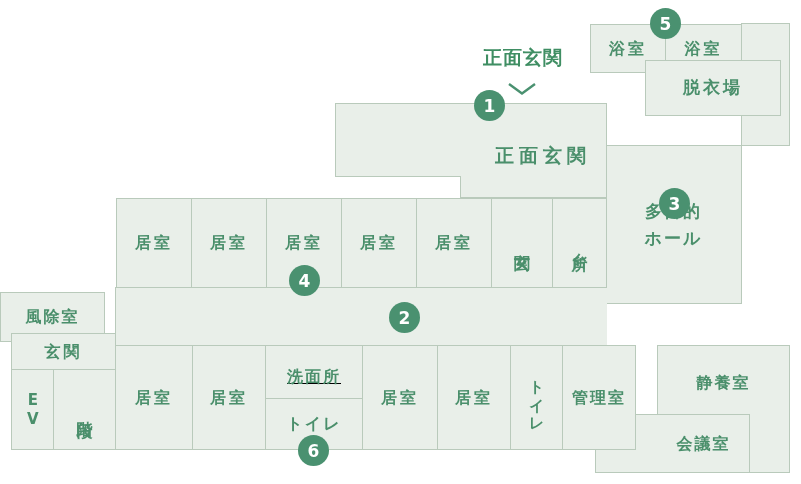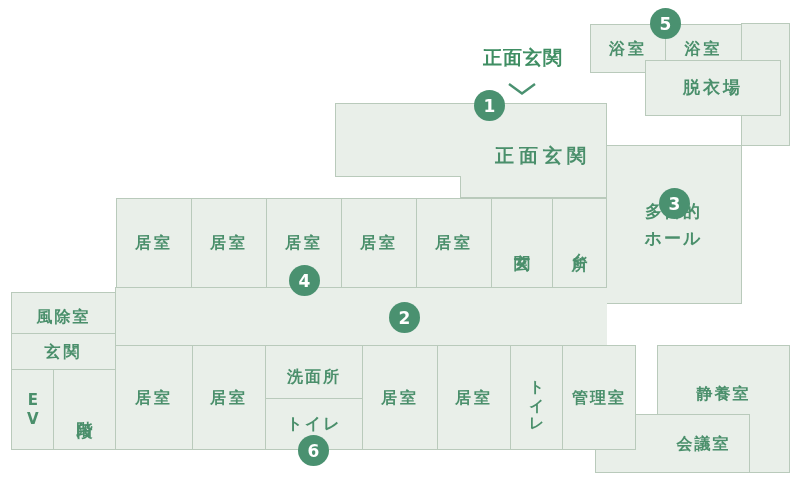--- a/index.html
+++ b/index.html
@@ -26,21 +26,21 @@
   }
   .floor-label{
     position:absolute;left:26px;top:24px;color:var(--accent);
     font-size:50px;font-weight:bold;line-height:1;letter-spacing:1px;
   }
   .entrance-label{
     position:absolute;left:460px;top:45px;width:126px;text-align:center;
     color:var(--heading-green);font-size:19px;font-weight:bold;letter-spacing:1px;
   }
   .chevron{position:absolute;left:507px;top:81px;}
-  .label-top{align-items:flex-start;padding-top:36px;justify-content:center;}
+  .label-top{align-items:flex-start;padding-top:25px;justify-content:center;}
   .pad-left{padding-left:62px;}
 </style>
 </head>
 <body>
 
 <div id="plan">
 
   <div class="region no-l" style="left:606px;top:145px;width:136px;height:159px;">
     <span class="lbl" style="font-size:17px;letter-spacing:2px;line-height:1.55;">多目的
 ホール</span>
@@ -80,40 +80,40 @@
   <div class="room" style="left:416px;top:198px;width:76px;height:90px;">
     <span class="lbl">居室</span>
   </div>
   <div class="room" style="left:491px;top:198px;width:62px;height:90px;">
     <span class="lbl vert">玄関</span>
   </div>
   <div class="room" style="left:552px;top:198px;width:55px;height:90px;">
     <span class="lbl vert">台所</span>
   </div>
 
-  <div class="room" style="left:11px;top:292px;width:105px;height:50px;">
+  <div class="room" style="left:0;top:292px;width:105px;height:50px;">
     <span class="lbl" style="letter-spacing:2px;">風除室</span>
   </div>
   <div class="room" style="left:11px;top:333px;width:105px;height:37px;">
     <span class="lbl">玄関</span>
   </div>
   <div class="room" style="left:11px;top:369px;width:43px;height:81px;">
     <span class="lbl vert" style="font-size:15px;letter-spacing:1px;">EV</span>
   </div>
   <div class="room" style="left:53px;top:369px;width:63px;height:81px;">
     <span class="lbl vert" style="letter-spacing:2px;">階段</span>
   </div>
 
   <div class="room" style="left:115px;top:345px;width:78px;height:105px;">
     <span class="lbl">居室</span>
   </div>
   <div class="room" style="left:192px;top:345px;width:74px;height:105px;">
     <span class="lbl">居室</span>
   </div>
-  <div class="room" style="left:265px;top:345px;width:98px;height:64px;">
+  <div class="room" style="left:265px;top:345px;width:98px;height:64px;text-decoration:underline;">
     <span class="lbl" style="letter-spacing:2px;">洗面所</span>
   </div>
   <div class="room" style="left:265px;top:398px;width:98px;height:52px;">
     <span class="lbl" style="letter-spacing:2px;">トイレ</span>
   </div>
   <div class="room" style="left:362px;top:345px;width:76px;height:105px;">
     <span class="lbl">居室</span>
   </div>
   <div class="room" style="left:437px;top:345px;width:74px;height:105px;">
     <span class="lbl">居室</span>

